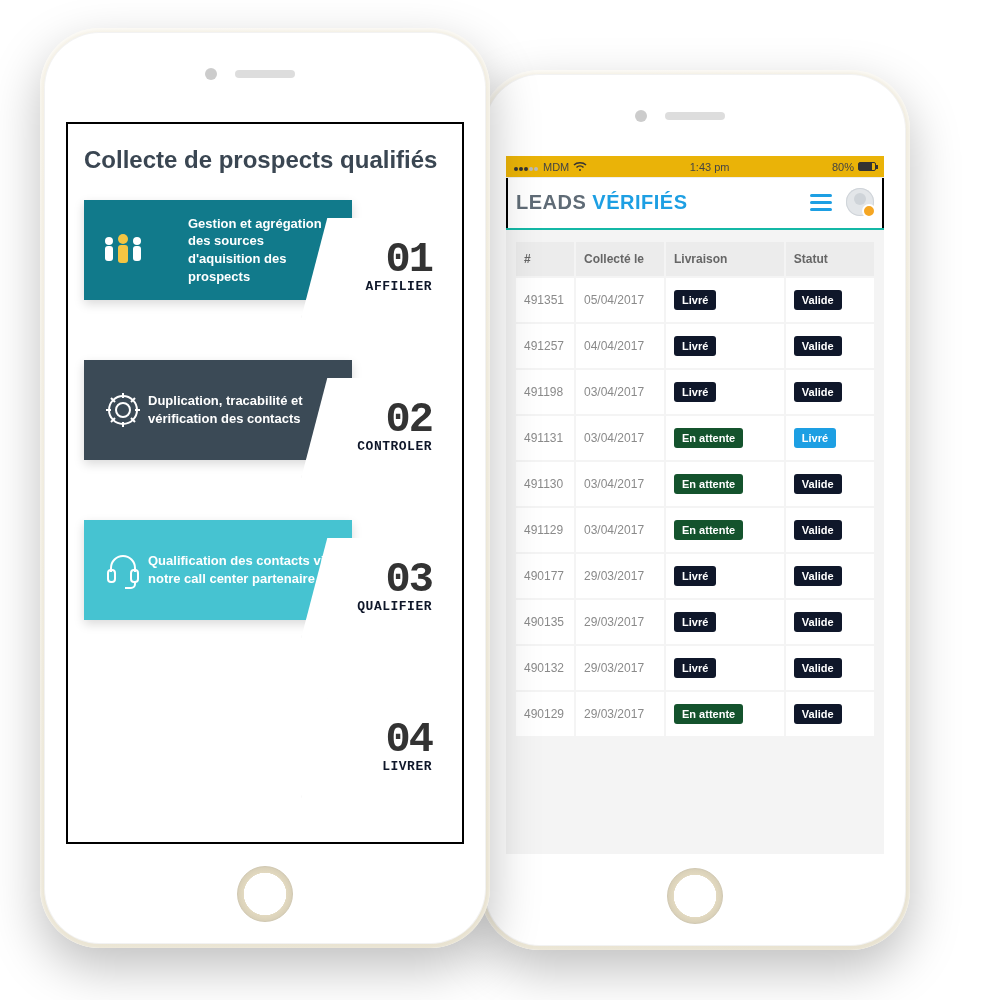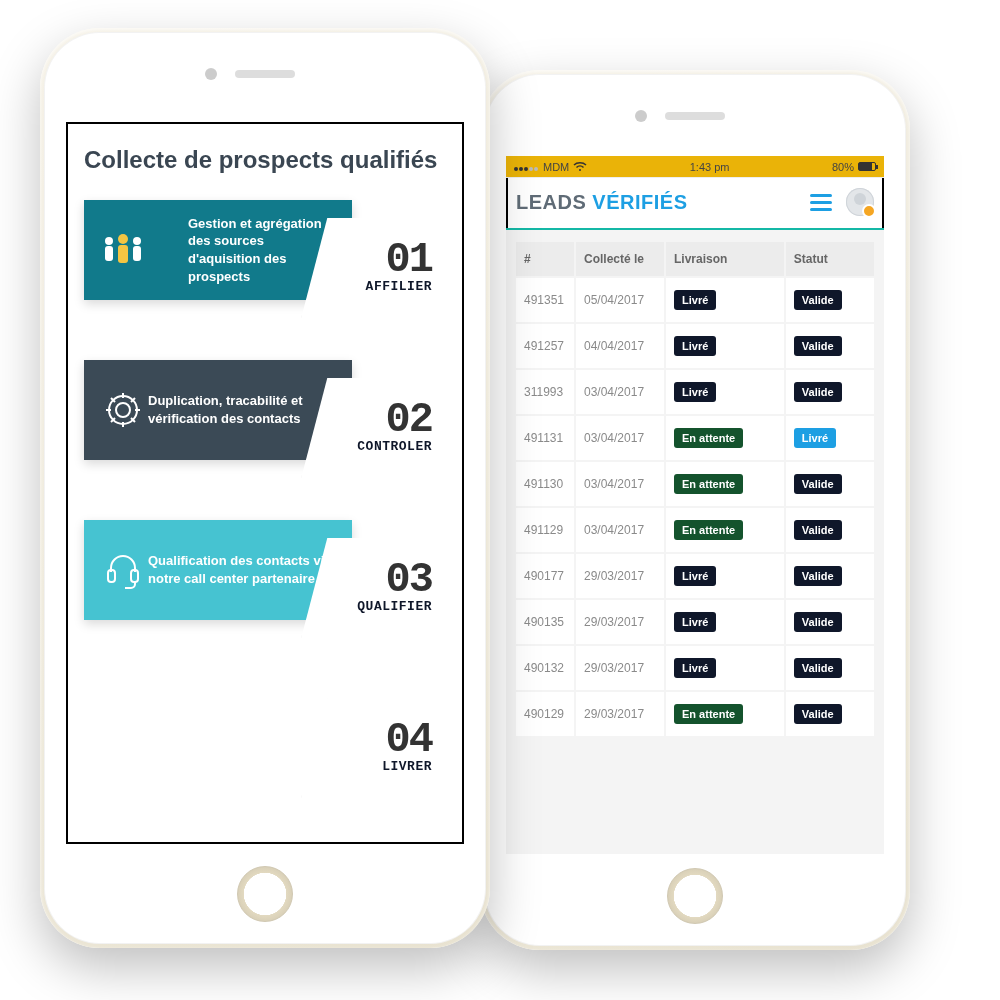--- a/index.html
+++ b/index.html
@@ -274,21 +274,21 @@
                 <td><span class="badge bg-green">Livré</span></td>
                 <td><span class="badge bg-green">Valide</span></td>
               </tr>
               <tr>
                 <td>491257</td>
                 <td>04/04/2017</td>
                 <td><span class="badge bg-green">Livré</span></td>
                 <td><span class="badge bg-green">Valide</span></td>
               </tr>
               <tr>
-                <td>311993</td>
+                <td>491198</td>
                 <td>03/04/2017</td>
                 <td><span class="badge bg-green">Livré</span></td>
                 <td><span class="badge bg-green">Valide</span></td>
               </tr>
               <tr>
                 <td>491131</td>
                 <td>03/04/2017</td>
                 <td><span class="badge bg-yellow">En attente</span></td>
                 <td><span class="badge bg-blue">Livré</span></td>
               </tr>

